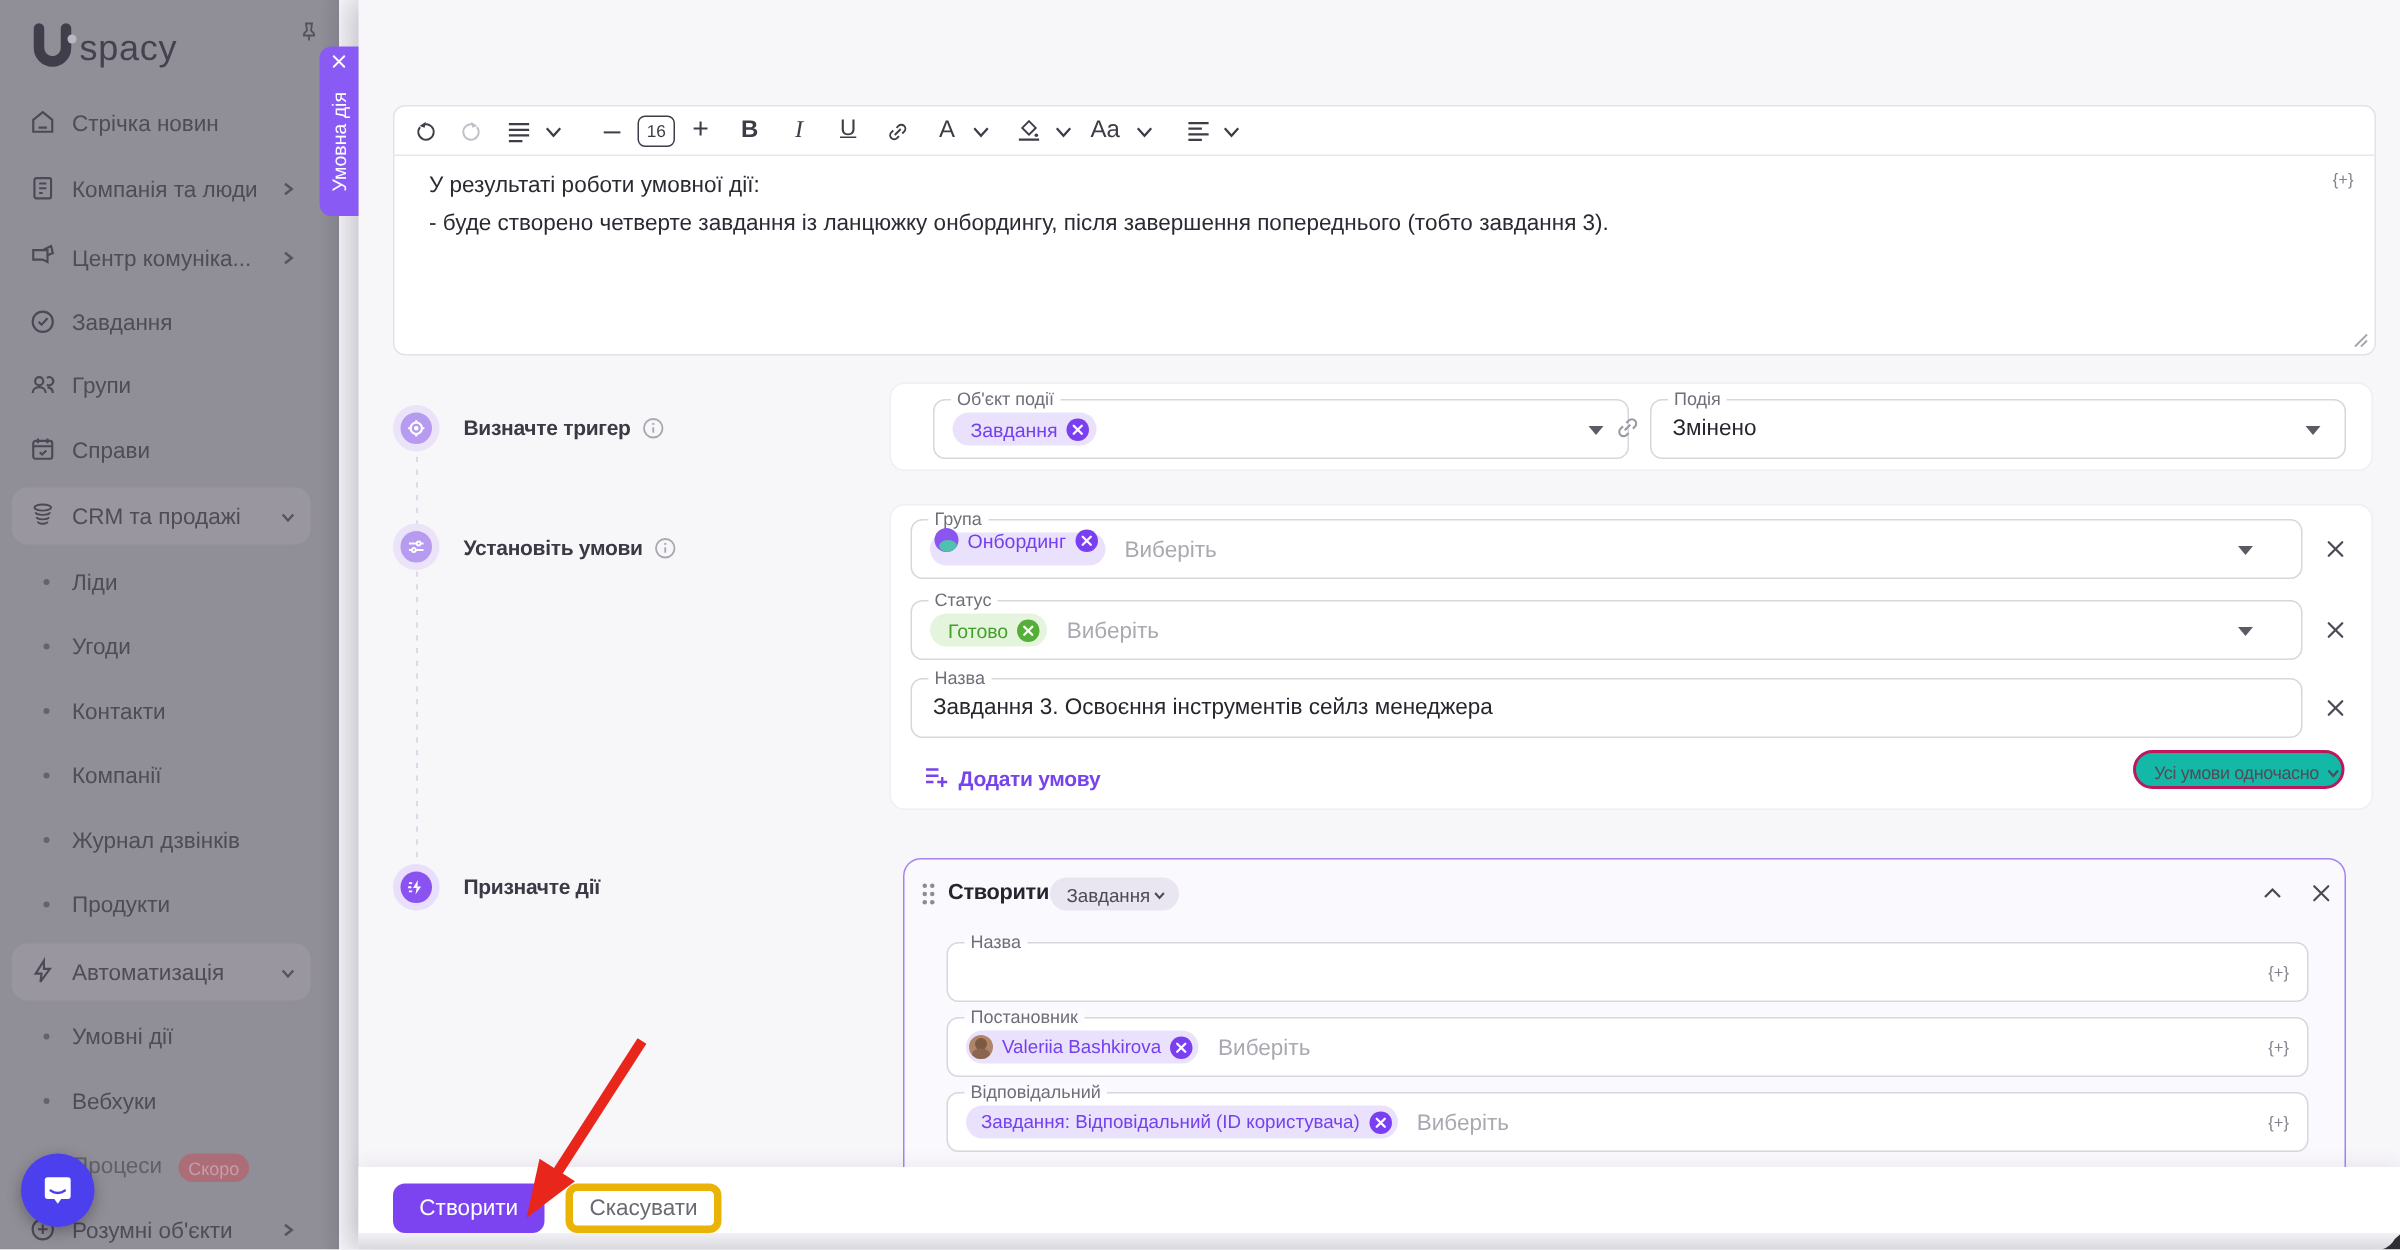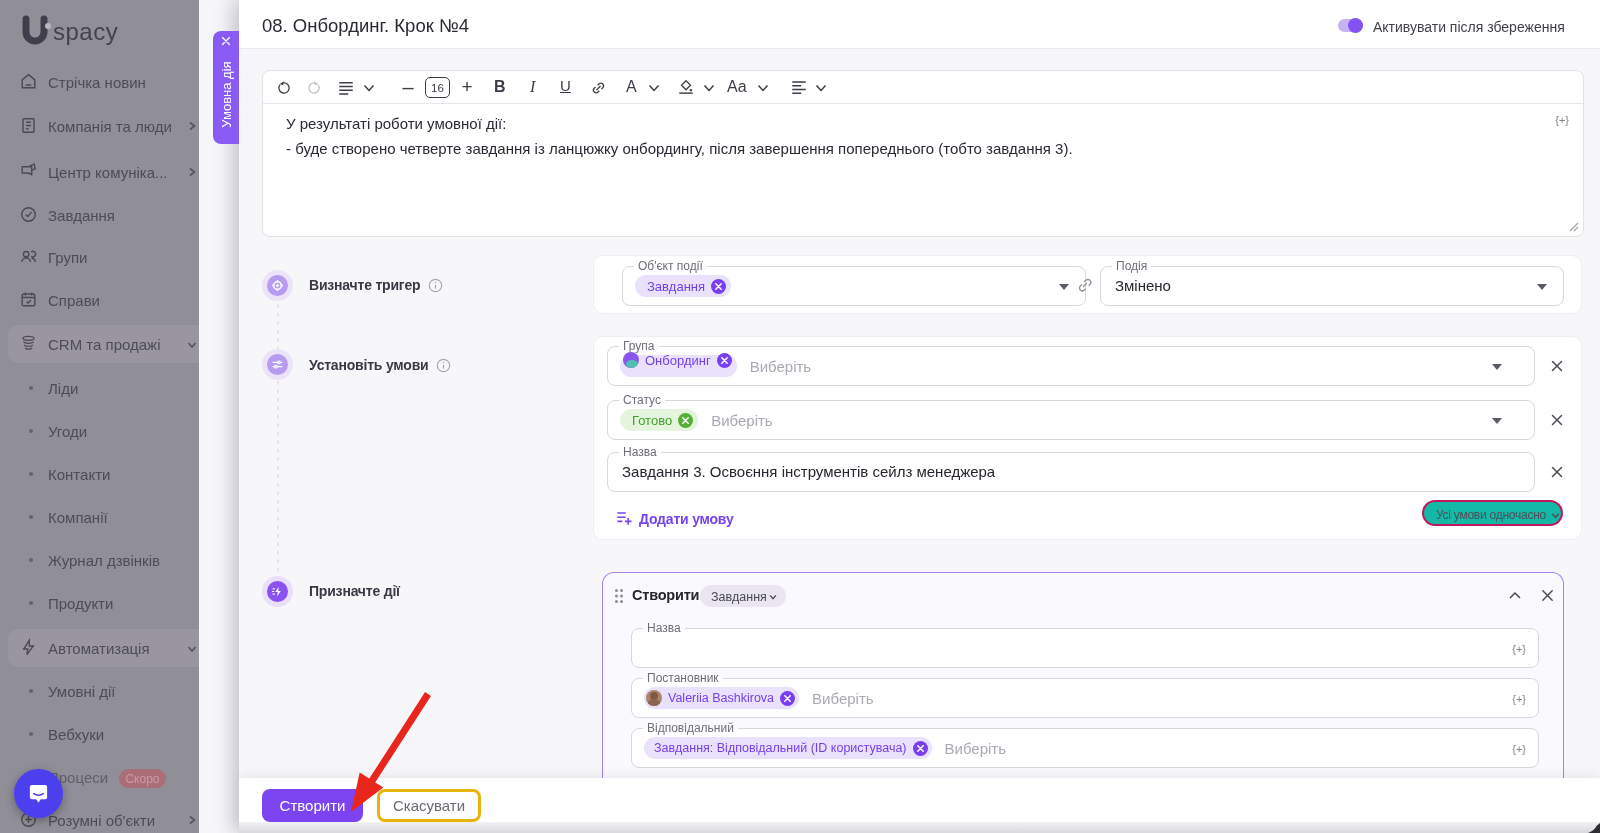--- a/index.html
+++ b/index.html
@@ -1,20 +1,20 @@
 <!DOCTYPE html>
 <html><head>
 <meta charset="utf-8">
 <style>
 *{margin:0;padding:0;box-sizing:border-box;}
 html,body{width:1600px;height:833px;overflow:hidden;}
 body{font-family:"Liberation Sans",sans-serif;position:relative;background:#f7f6f9;}
 .abs{position:absolute;}
 
-#sidebar{left:0;top:0;width:199px;height:833px;background:#908e97;overflow:hidden;}
+#sidebar{left:0;top:0;width:226px;height:833px;background:#908e97;overflow:hidden;}
 .sitem{position:absolute;left:48px;font-size:15px;color:#4e4c57;white-space:nowrap;}
 .sicon{position:absolute;left:19px;width:19px;height:19px;color:#4b4955;}
 .sbullet{position:absolute;left:29px;width:4px;height:4px;border-radius:50%;background:#64626d;}
 .sarrow{position:absolute;left:186px;width:12px;height:12px;color:#55535e;}
 .srowhl{position:absolute;left:8px;width:199px;height:38px;border-radius:10px;background:#99969f;}
 
 #tab{left:213px;top:31px;width:26px;height:113px;background:#8a5af4;border-radius:8px 0 0 8px;z-index:30;}
 #tab .tx{position:absolute;left:6px;top:3px;width:14px;height:14px;color:#fff;}
 #tab .tt{position:absolute;left:50%;top:56px;transform:translateX(-50%) rotate(-90deg);transform-origin:center;color:#fff;font-size:13px;white-space:nowrap;}
 
@@ -157,26 +157,20 @@
   <div class="abs" style="left:213px;top:0;width:26px;height:833px;background:linear-gradient(90deg,rgba(70,66,82,0),rgba(70,66,82,0.18));"></div>
 </div>
 
 <div class="abs" style="left:14px;top:769px;width:49px;height:49px;border-radius:50%;background:#4c40ee;z-index:40;box-shadow:0 3px 10px rgba(0,0,0,.3);">
   <svg style="position:absolute;left:13px;top:13px;width:23px;height:23px;" viewBox="0 0 24 24" fill="#fff">
       <path d="M3 5a2 2 0 0 1 2-2h14a2 2 0 0 1 2 2v11a2 2 0 0 1-2 2h-4.6L12 21.4 9.6 18H5a2 2 0 0 1-2-2z"></path>
       <path d="M7 12.2c1.5 1.1 3.2 1.7 5 1.7s3.5-.6 5-1.7" stroke="#4c40ee" stroke-width="1.6" fill="none" stroke-linecap="round"></path>
     </svg>
 </div>
 <div class="abs" id="panel">
-  <div id="header">
-    <div id="htitle">08. Онбординг. Крок №4</div>
-    <div class="abs" style="left:1099px;top:19px;width:25px;height:13px;border-radius:7px;background:#c7b2f6;"></div>
-    <div class="abs" style="left:1109px;top:18px;width:15px;height:15px;border-radius:50%;background:#8352f1;"></div>
-    <div id="toglbl">Активувати після збереження</div>
-  </div>
   <div id="ecard">
     <div id="etoolbar">
       <svg class="abs" style="left:13px;top:9px;width:16px;height:16px;" viewBox="0 0 24 24" fill="none" stroke="#3e3d47" stroke-width="1.9">
           <path d="M10.7 4.4 A7.7 7.7 0 1 1 6.1 7.05"></path>
           <polygon points="5.6 5.9, 11.9 1.7, 10.6 7.7" fill="#3e3d47" stroke="none"></polygon>
         </svg>
       <svg class="abs" style="left:43px;top:9px;width:16px;height:16px;" viewBox="0 0 24 24" fill="none" stroke="#c0bfc7" stroke-width="1.9">
           <path d="M13.3 4.4 A7.7 7.7 0 1 0 17.9 7.05"></path>
           <polygon points="18.4 5.9, 12.1 1.7, 13.4 7.7" fill="#c0bfc7" stroke="none"></polygon>
         </svg>
@@ -398,21 +392,21 @@
               </svg>
             </span>
         </div>
         <span class="ph">Виберіть</span>
       </div>
       <div class="plusico" style="right:12px;top:14px;">{+}</div>
     </div>
   </div>
   <div id="footer">
     <div class="btn" style="left:23px;width:101px;background:#7b44f0;color:#fff;">Створити</div>
-    <div class="btn" style="left:138px;width:104px;background:#fff;border:3px solid #eab308;color:#6b6a73;">Скасувати</div>
+    <div class="btn" style="left:138px;width:104px;background:#fff;border:5px solid #eab308;color:#6b6a73;">Скасувати</div>
   </div>
   <div id="fgrad"></div>
 </div>
 <svg class="abs" style="left:330px;top:680px;width:110px;height:140px;z-index:50;" viewBox="0 0 110 140">
   <line x1="98" y1="14" x2="40" y2="104" stroke="#e8261b" stroke-width="7"></line>
   <polygon points="21,132 53.3,107.5 29.7,92.5" fill="#e8261b"></polygon>
 </svg>
 <svg class="abs" style="left:1586px;top:821px;width:14px;height:12px;z-index:50;" viewBox="0 0 14 12">
   <path d="M14 12 L2 12 Q8 10 10.5 5 L14 2 Z" fill="#2e2d34"></path>
 </svg>

